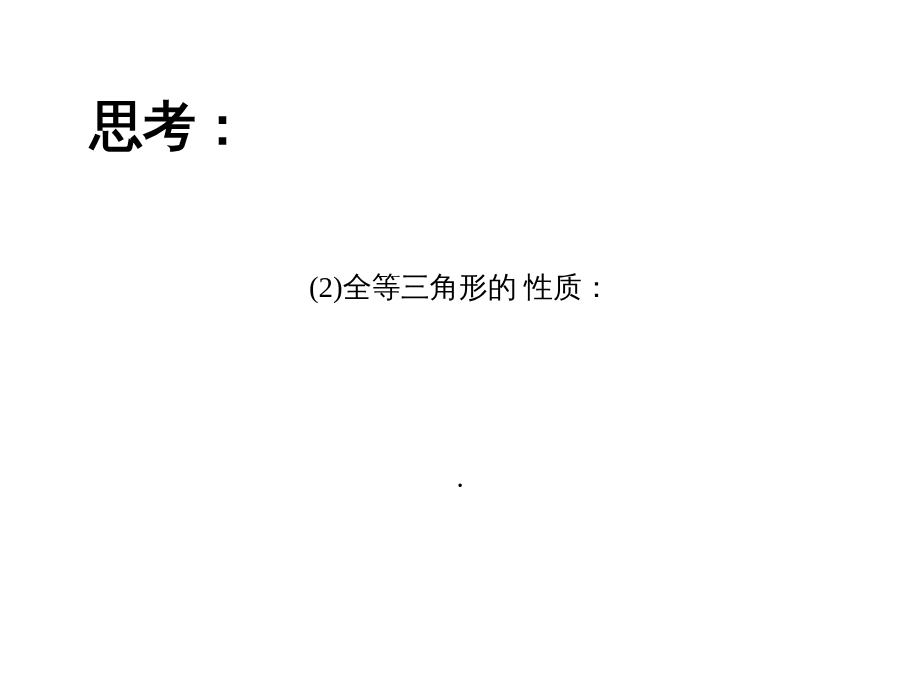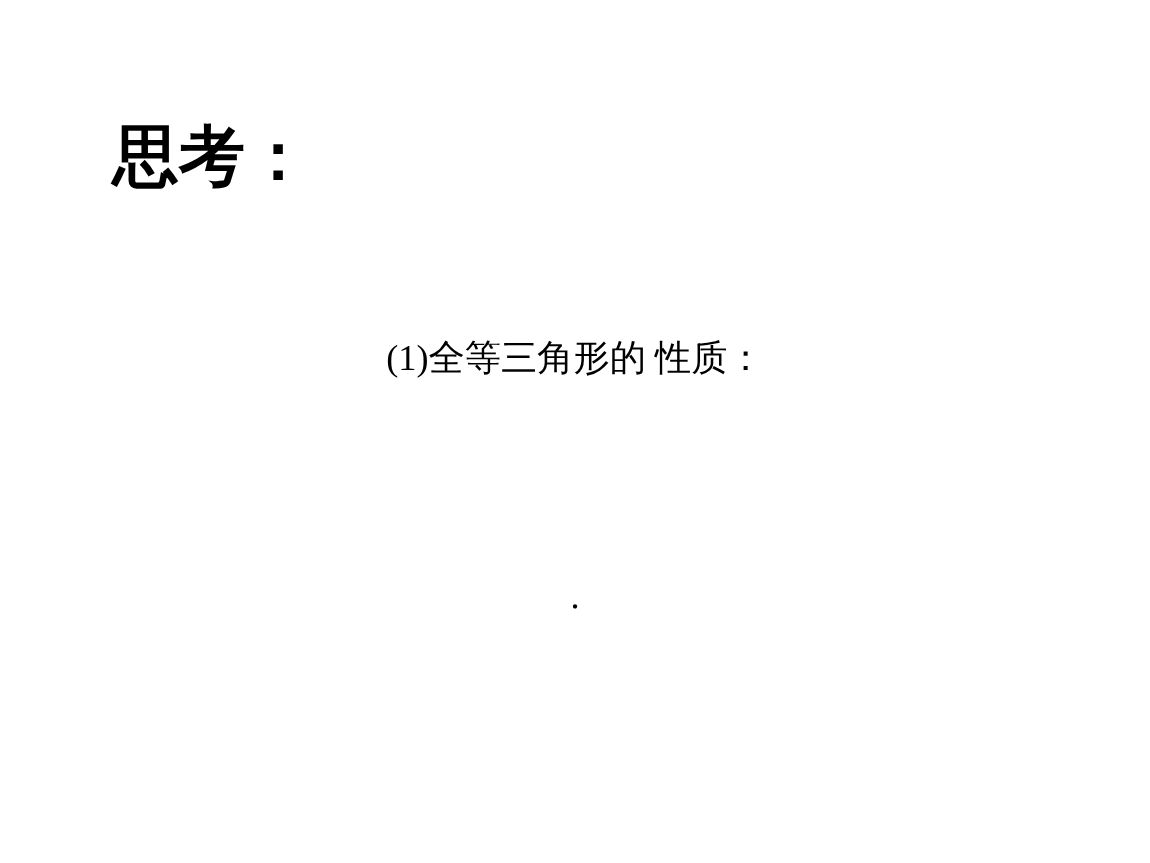--- a/index.html
+++ b/index.html
@@ -78,21 +78,21 @@
 </head>
 <body>
 
 <div class="slide">
 
   <div class="title">思考：</div>
 
   <div class="body-block">
 
     <div class="para q1">
-      <span class="line cjk">(1)全等三角形的 性质：</span>
+      <span class="line cjk">(2)全等三角形的 性质：</span>
 
 
       <span class="line cjk">.</span>
     </div>
 
   </div>
 
 </div>
 
 </body></html>

